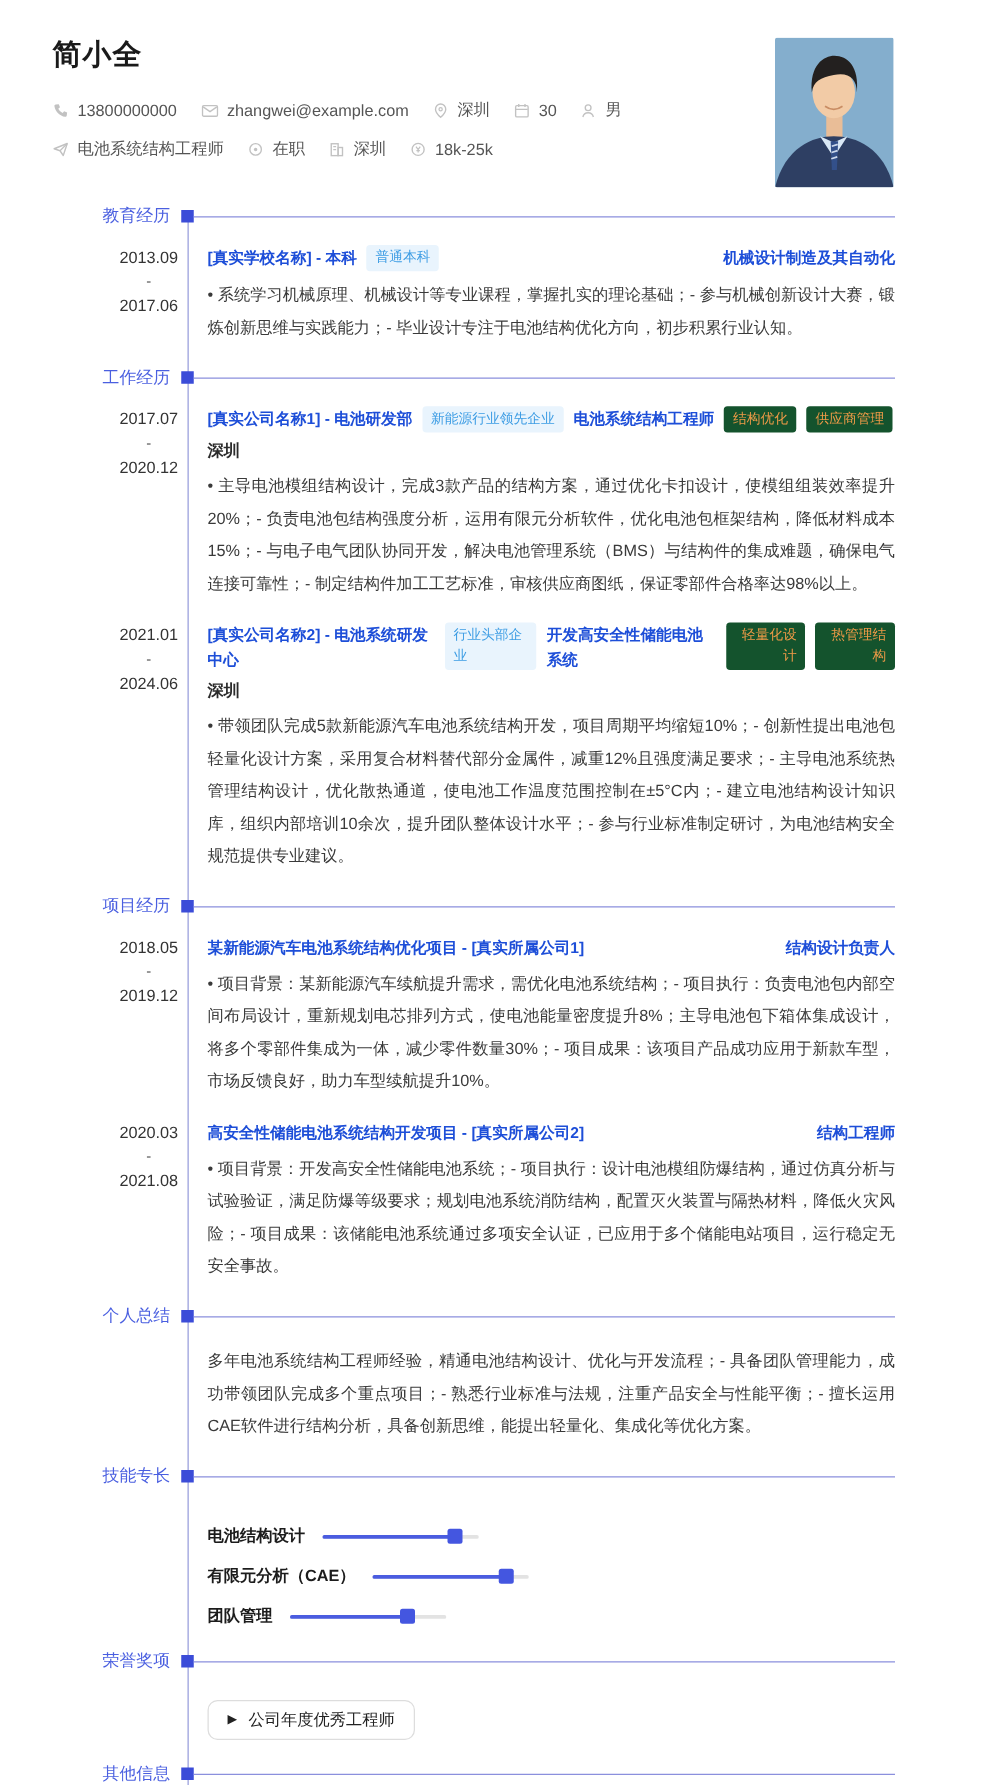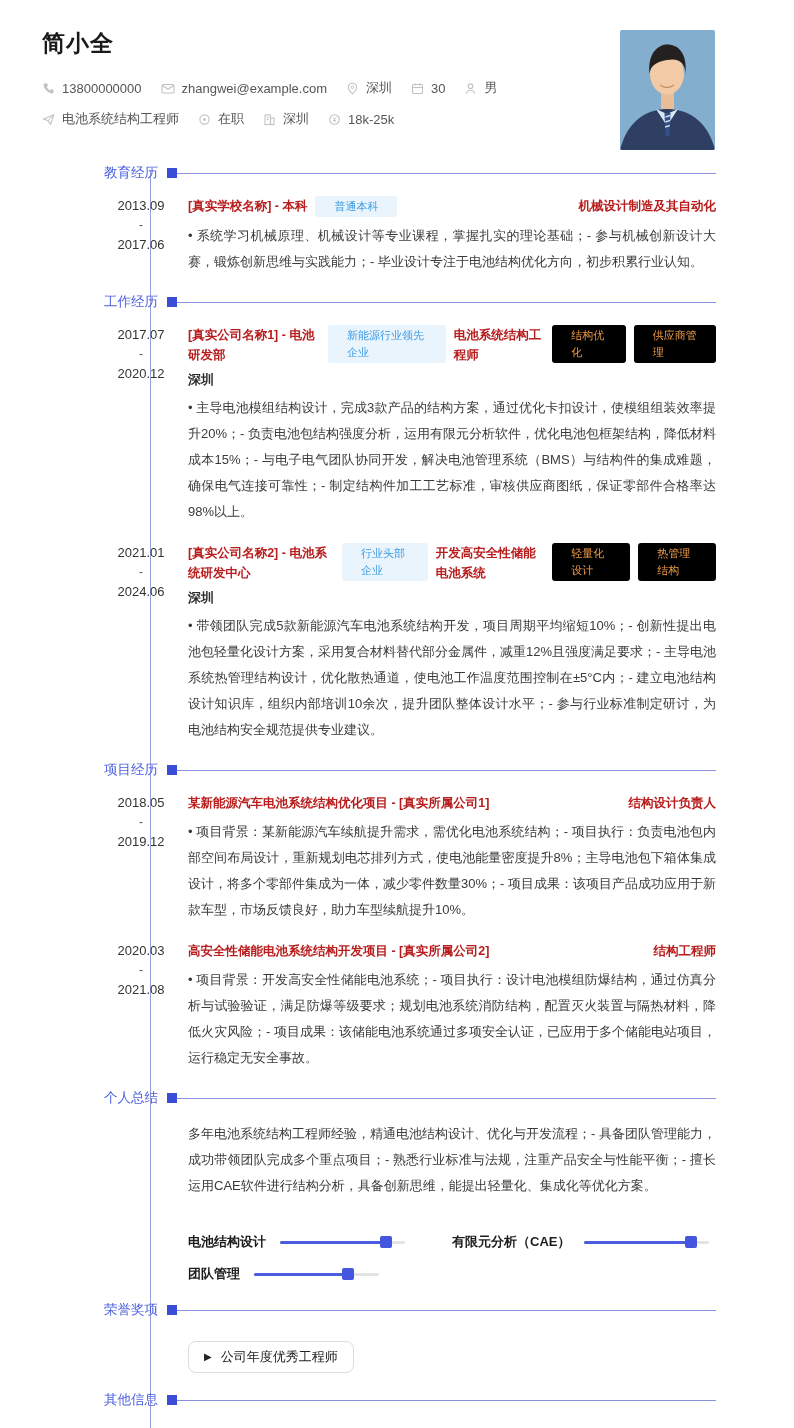--- a/index.html
+++ b/index.html
@@ -12,45 +12,45 @@
   
   .page-header { position:relative; padding:28px 0 0 42px; }
   .name { margin:0 0 20px 0; font-size:23px; font-weight:700; color:#1a1a1a; letter-spacing:1px; }
   .contact-row { display:flex; align-items:center; gap:19px; margin-bottom:13px; font-size:13px; color:#555; }
   .ci { display:inline-flex; align-items:center; gap:7px; }
   .ci svg { display:block; }
   .photo { position:absolute; top:30px; right:52px; width:95px; height:120px; overflow:hidden; border-radius:2px; }
 
   
   .resume-main { position:relative; padding-right:51px; z-index:1; }
-  .sec { margin-bottom:18px;margin-left:22px; }
+  .sec { margin-bottom:18px; }
   .sec-head { display:flex; align-items:center; margin-bottom:14px; }
   .sec-label { width:145px; padding-left:82px; font-size:13.5px; color:#4a5fe0; font-weight:500; flex-shrink:0; }
   .sec-marker { width:10px; height:10px; background:#3b4cd8; flex-shrink:0; }
   .sec-rule { flex:1; height:1px; background:#8b90dd; }
   .sec:first-child { margin-top:36px; }
 
   .entry { display:flex; margin-bottom:18px; }
   .entry:last-child { margin-bottom:0; }
   .entry-dates { width:150px; flex-shrink:0; padding-left:92px; padding-right:4px; text-align:center; font-size:13px; color:#333; line-height:1.55; }
   .entry-dates .dsep { font-size:12px; color:#555; }
   .entry-content { flex:1; min-width:0; padding-left:16px; }
 
   .row { display:flex; align-items:flex-start; gap:8px; margin-bottom:6px; }
   .row > * { min-width:0; word-break:break-word; }
-  .bold { font-weight:700; color:#b91c1c; font-size:12.5px; line-height:1.6; }
+  .bold { font-weight:700; color:#1d4ed8; font-size:12.5px; line-height:1.6; }
   .right-align { margin-left:auto; text-align:center; white-space:nowrap; flex-shrink:0; }
-  .tag { font-size:11px; padding:2px 19px; border-radius:3px; line-height:1.55; flex-shrink:1; }
+  .tag { font-size:11px; padding:2px 7px; border-radius:3px; line-height:1.55; flex-shrink:1; }
   .tag-blue { color:#3e9de4; background:#e9f4fd; }
-  .tag-orange { color:#ee9a47; background:#000000; }
+  .tag-orange { color:#ee9a47; background:#14532d;text-align:right; }
   .location { font-size:13px; font-weight:600; color:#2a2a2a; margin:0 0 6px 0; }
   .desc { margin:0; font-size:13px; color:#3a3a3a; line-height:2.0; text-align:justify; }
 
   
-  .skills-grid { display:grid; grid-template-columns:1fr 1fr; row-gap:14px; margin-top:16px; }
+  .skills-grid { display:grid; grid-template-columns:1fr; row-gap:14px; margin-top:16px; }
   .skill { display:flex; align-items:center; }
   .skill-name { font-size:13px; font-weight:700; color:#1c1c1c; }
   .slider { position:relative; width:125px; height:14px; margin-left:14px; display:inline-block; }
   .slider-track { position:absolute; left:0; right:0; top:6px; height:3px; background:#e3e3e3; border-radius:2px; }
   .slider-fill { position:absolute; left:0; top:6px; height:3px; width:var(--pct,50%); background:#4a5ce0; border-radius:2px; }
   .slider-handle { position:absolute; top:1px; left:var(--pct,50%); width:12px; height:12px; margin-left:-6px; background:#4456e0; border-radius:2px; }
 
   
   .honor-chip { display:inline-flex; align-items:center; gap:9px; margin-top:8px; padding:6px 15px; border:1px solid #ddd; border-radius:8px; font-size:13px; color:#222; background:#fff; }
   .play { font-size:10px; color:#222; line-height:1; }
@@ -275,20 +275,25 @@
       </div>
       <div class="entry">
         <div class="entry-dates"></div>
         <div class="entry-content">
           <p class="desc">多年电池系统结构工程师经验，精通电池结构设计、优化与开发流程；- 具备团队管理能力，成功带领团队完成多个重点项目；- 熟悉行业标准与法规，注重产品安全与性能平衡；- 擅长运用CAE软件进行结构分析，具备创新思维，能提出轻量化、集成化等优化方案。</p>
         </div>
       </div>
     </section>
 
     <section class="sec">
+      <div class="sec-head">
+        <div class="sec-label">技能专长</div>
+        <div class="sec-marker"></div>
+        <div class="sec-rule"></div>
+      </div>
       <div class="entry">
         <div class="entry-dates"></div>
         <div class="entry-content">
           <div class="skills-grid">
             <div class="skill">
               <span class="skill-name">电池结构设计</span>
               <span class="slider" style="--pct: 85%;">
                 <span class="slider-track"></span>
                 <span class="slider-fill"></span>
                 <span class="slider-handle"></span>

